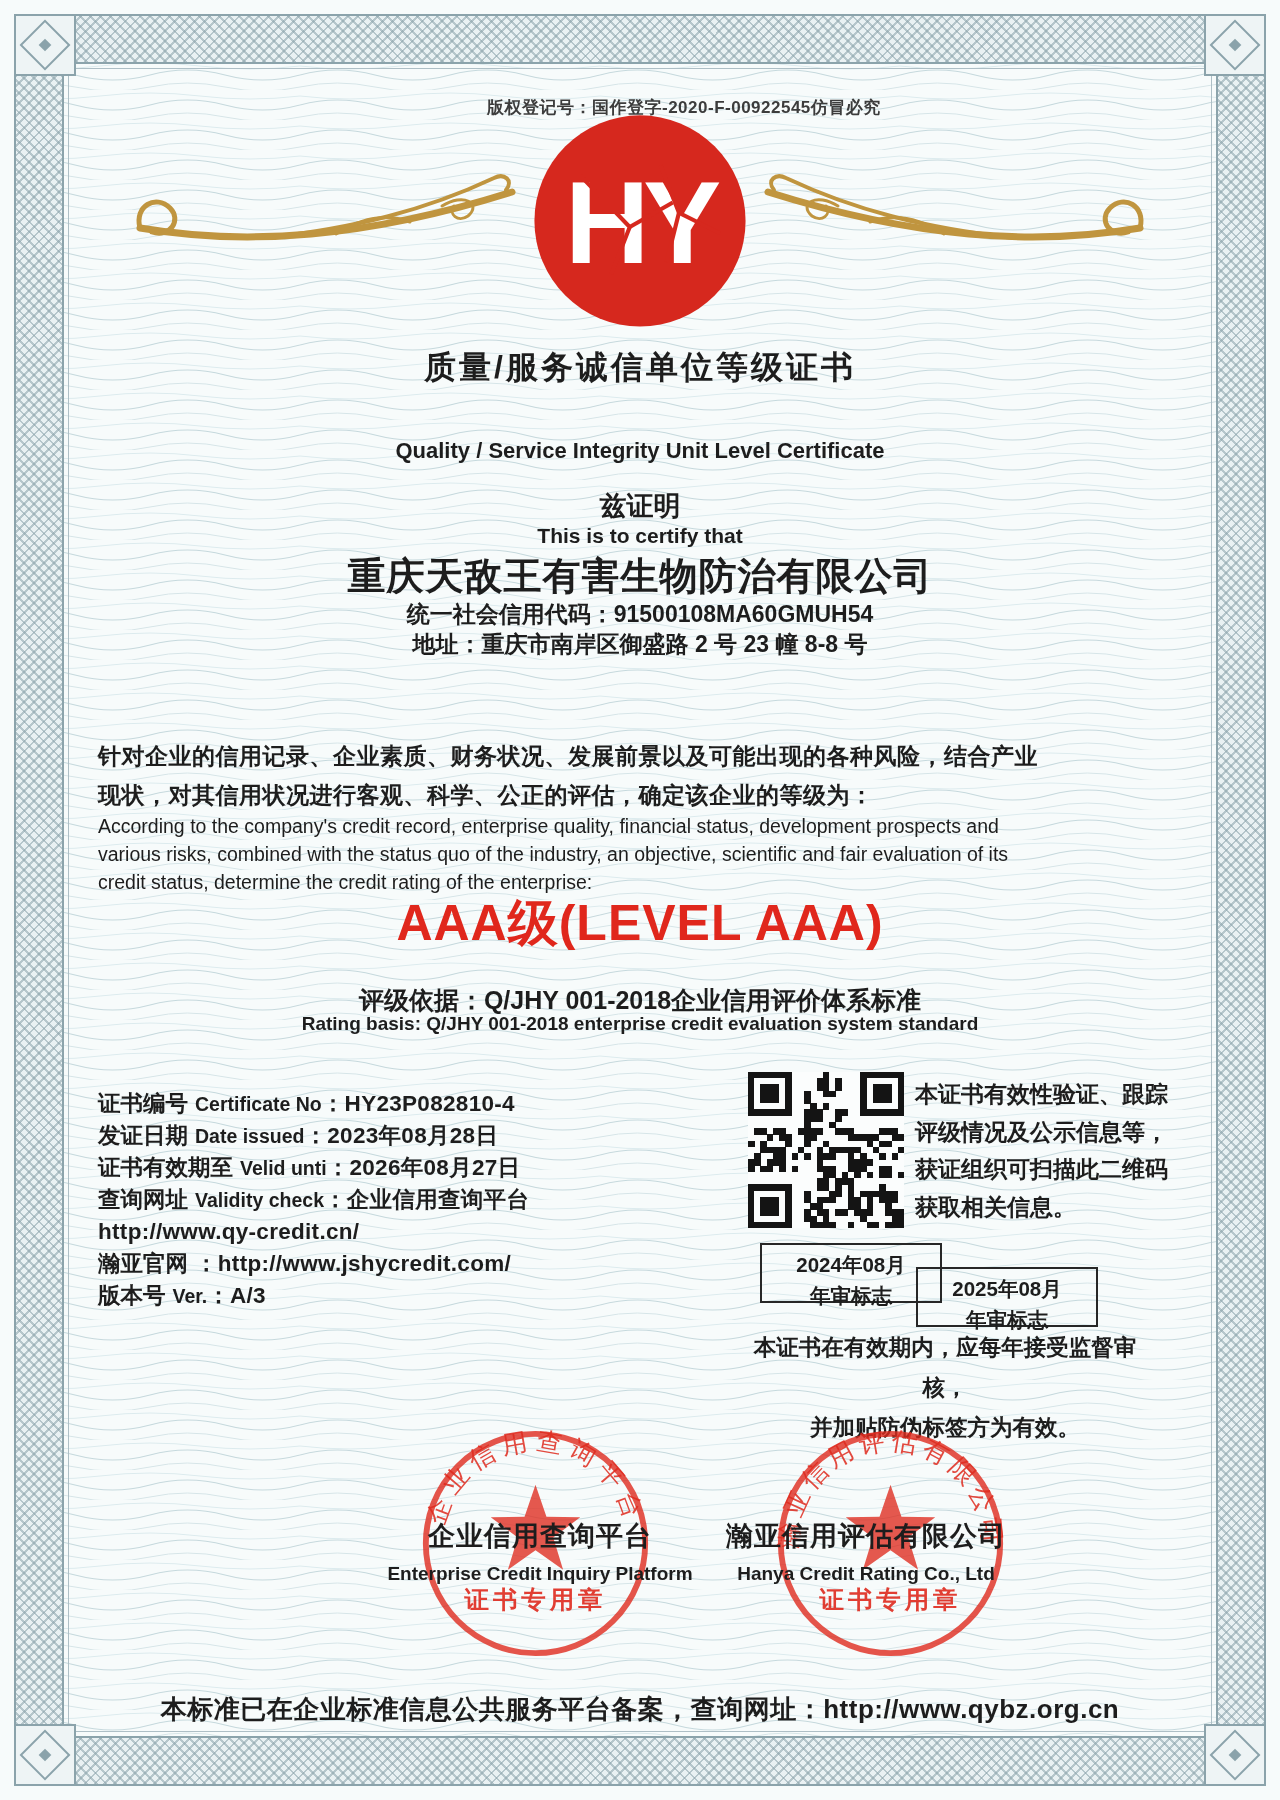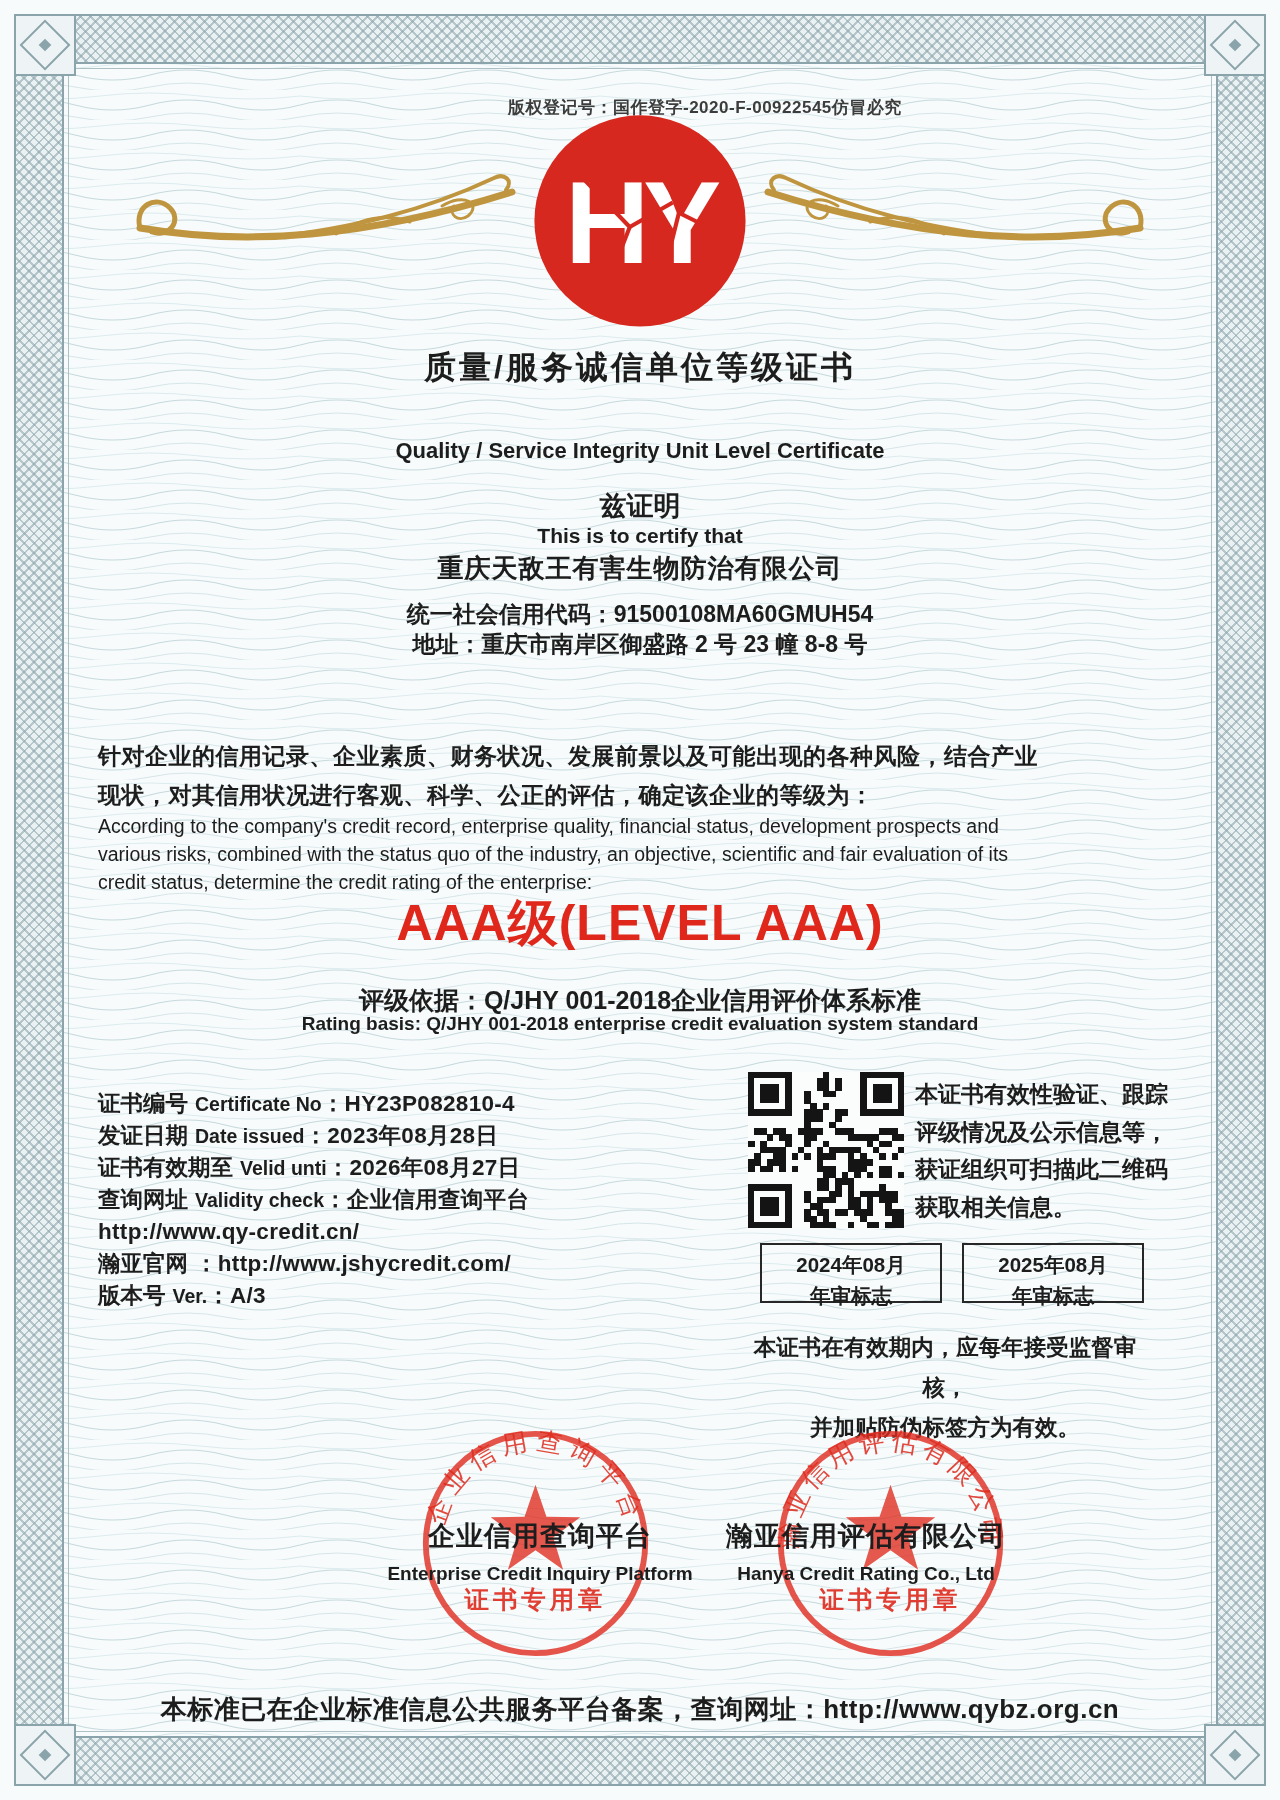--- a/index.html
+++ b/index.html
@@ -25,30 +25,30 @@
   .corner{position:absolute;width:62px;height:62px;background:#eef4f5;border:2px solid #8ba3ab;z-index:2;box-sizing:border-box;}
   .corner .diamond{position:absolute;inset:11px;border:2px solid #8ba3ab;transform:rotate(45deg);}
   .corner .cdot{position:absolute;left:50%;top:50%;width:9px;height:9px;background:#8ba3ab;transform:translate(-50%,-50%) rotate(45deg);}
   .corner.tl{left:14px;top:14px;} .corner.tr{right:14px;top:14px;}
   .corner.bl{left:14px;bottom:14px;} .corner.br{right:14px;bottom:14px;}
 
   
   .abs{position:absolute;z-index:2;}
   .ctr{left:0;width:1280px;text-align:center;}
 
-  .copyright{left:508px;top:96px;font-size:17px;letter-spacing:.5px;color:#3c3c3c;font-weight:600;}
+  .copyright{left:487px;top:96px;font-size:17px;letter-spacing:.5px;color:#3c3c3c;font-weight:600;}
   .logo{left:517px;top:106px;width:246px;height:236px;}
   .flourish{left:126px;top:158px;width:392px;height:112px;}
   .flourish.rt{left:762px;transform:scaleX(-1);}
 
   .title-cn{top:346px;font-size:32px;font-weight:900;letter-spacing:3px;}
   .title-en{top:438px;font-size:22px;font-weight:600;}
   .certify-cn{top:488px;font-size:27px;font-weight:700;}
   .certify-en{top:524px;font-size:21px;font-weight:600;}
-  .company-name{top:551px;font-size:26px;font-weight:800;letter-spacing:1px;}
+  .company-name{top:551px;font-size:38px;font-weight:800;letter-spacing:1px;}
   .company-code{top:599px;font-size:23px;font-weight:600;}
   .company-addr{top:629px;font-size:23px;font-weight:600;}
 
   .stmt-cn{left:98px;top:737px;width:1090px;font-size:23px;line-height:39px;font-weight:600;letter-spacing:.5px;}
   .stmt-en{left:98px;top:812px;width:932px;font-size:19.5px;line-height:28px;font-weight:500;}
 
   .level{top:890px;font-size:50px;font-weight:800;color:var(--level-red,#e02b1f);letter-spacing:1px;}
   .basis-cn{top:984px;font-size:25px;font-weight:600;}
   .basis-en{top:1013px;font-size:19px;font-weight:600;}
 
@@ -56,21 +56,21 @@
   .drow{line-height:31px;font-size:22.5px;font-weight:600;white-space:nowrap;}
   .den{font-size:19.5px;margin-left:7px;}
   .dcn:empty + .den{margin-left:0;}
   .dval{letter-spacing:.3px;}
 
   .qr{left:748px;top:1072px;width:156px;height:156px;}
   .qr-note{left:915px;top:1076px;width:266px;font-size:23px;line-height:37.5px;font-weight:600;}
 
   .abox{top:1243px;width:182px;height:60px;border:2.5px solid #272727;box-sizing:border-box;
         text-align:center;padding-top:4px;font-size:20.5px;line-height:31px;font-weight:600;}
-  .abox.b1{left:760px;} .abox.b2{left:962px;}
+  .abox.b1{left:760px;} .abox.b2{left:916px;margin-top:24px;}
 
   .validity-note{left:742px;top:1328px;width:406px;text-align:center;font-size:22.5px;line-height:40px;font-weight:600;}
 
   .seal{z-index:3;width:235px;height:235px;}
   .seal.s1{left:418px;top:1426px;} .seal.s2{left:773px;top:1426px;}
   .signature{z-index:4;width:336px;text-align:center;top:1518px;}
   .signature.g1{left:372px;} .signature.g2{left:698px;}
   .sig-cn{font-size:27px;font-weight:800;letter-spacing:1px;}
   .sig-en{font-size:19px;margin-top:9px;font-weight:700;}
 

